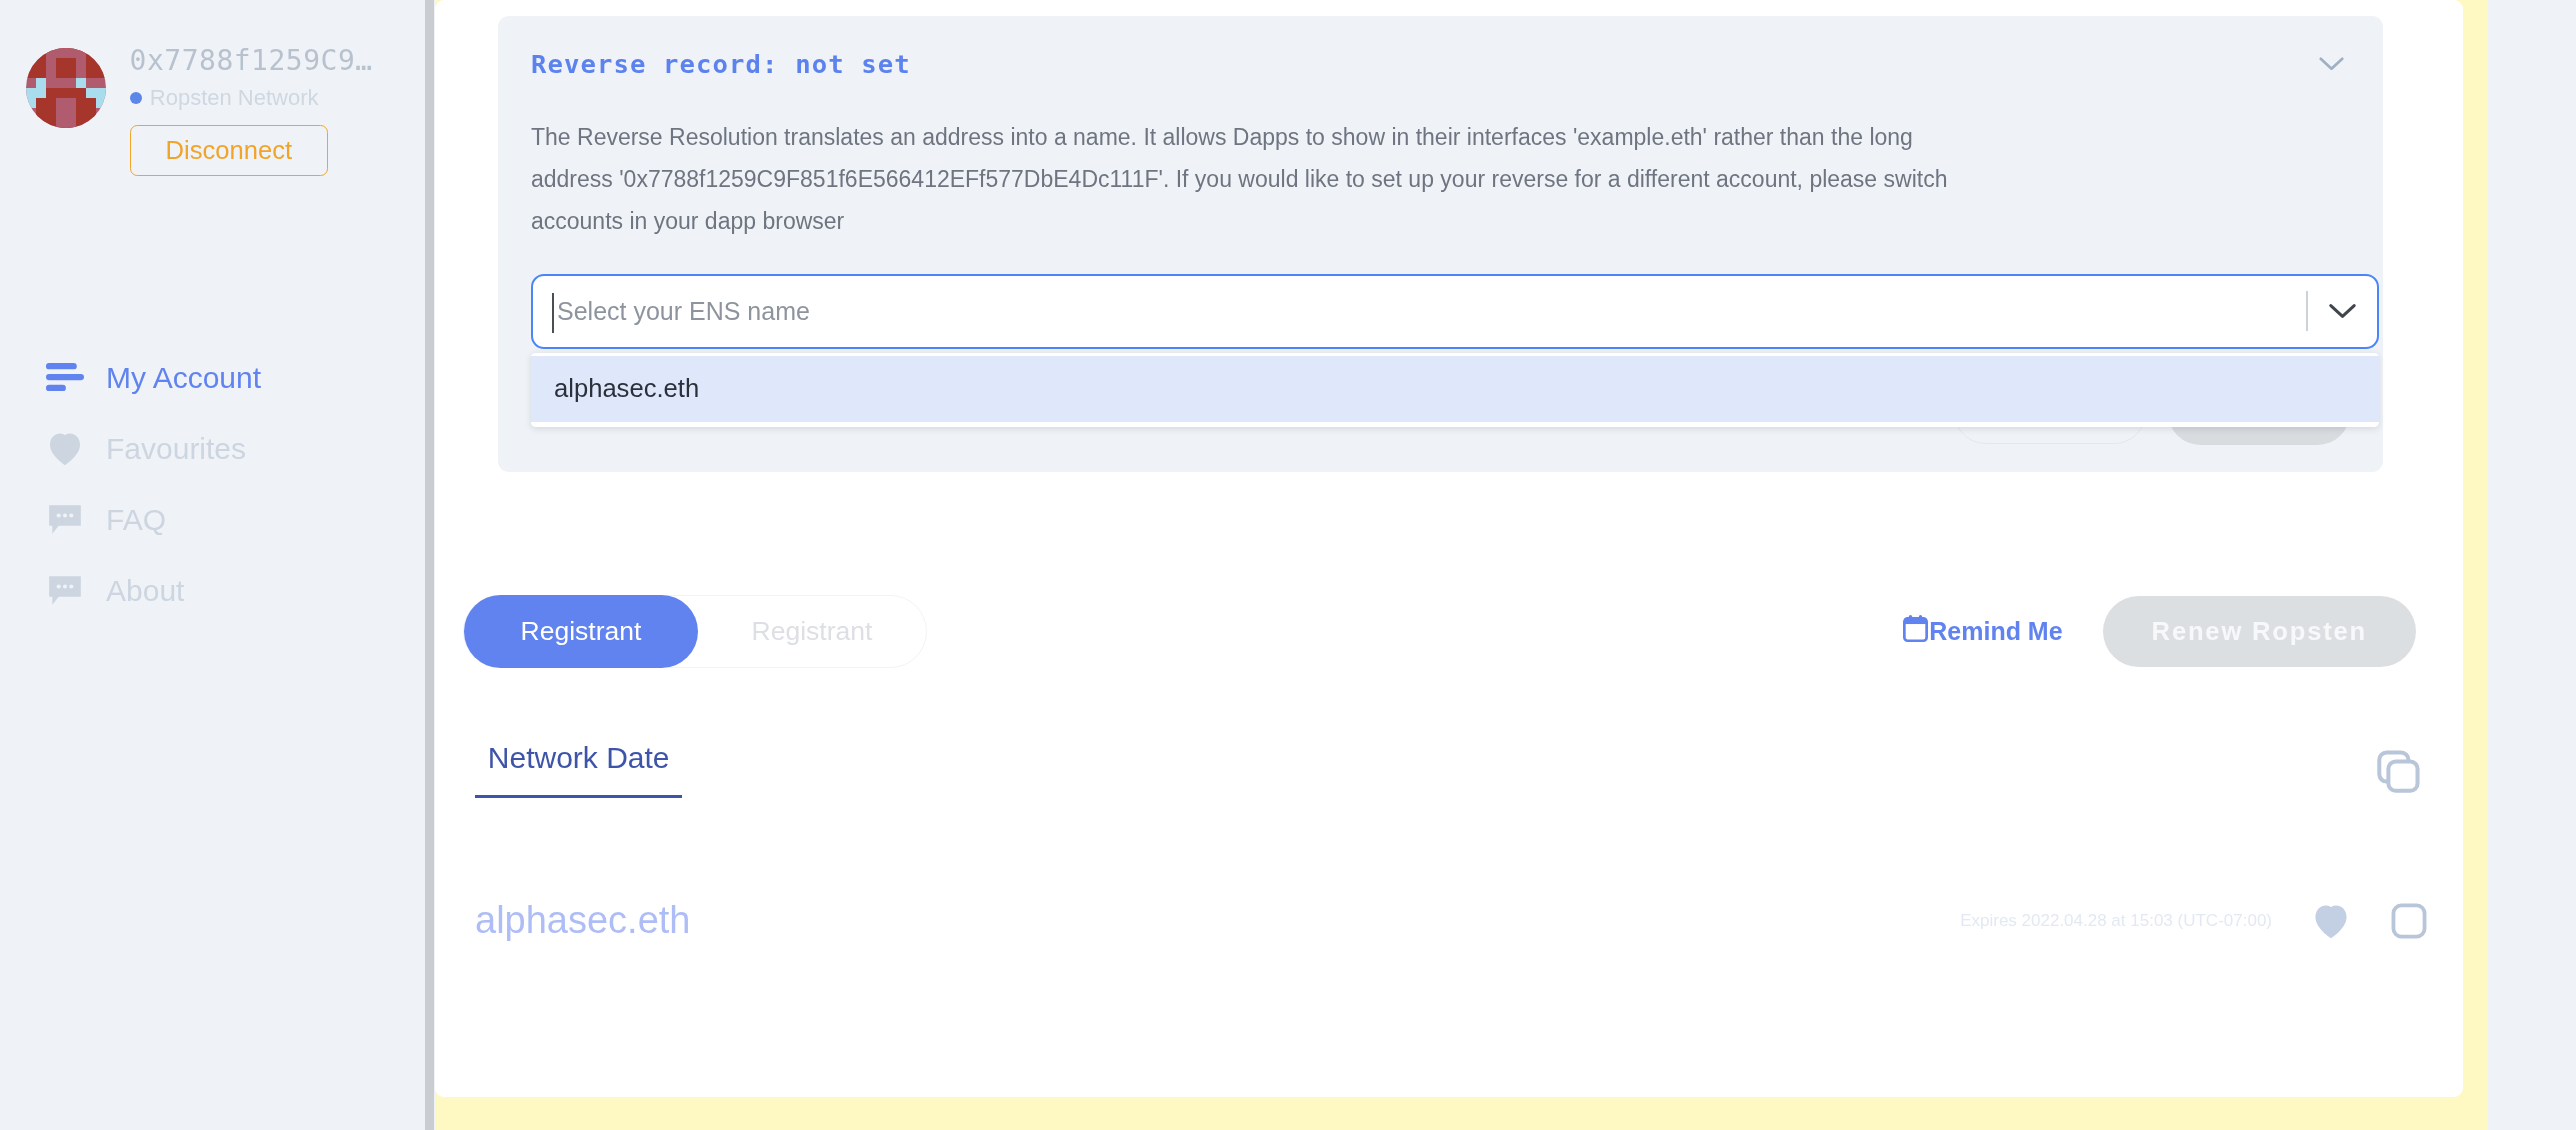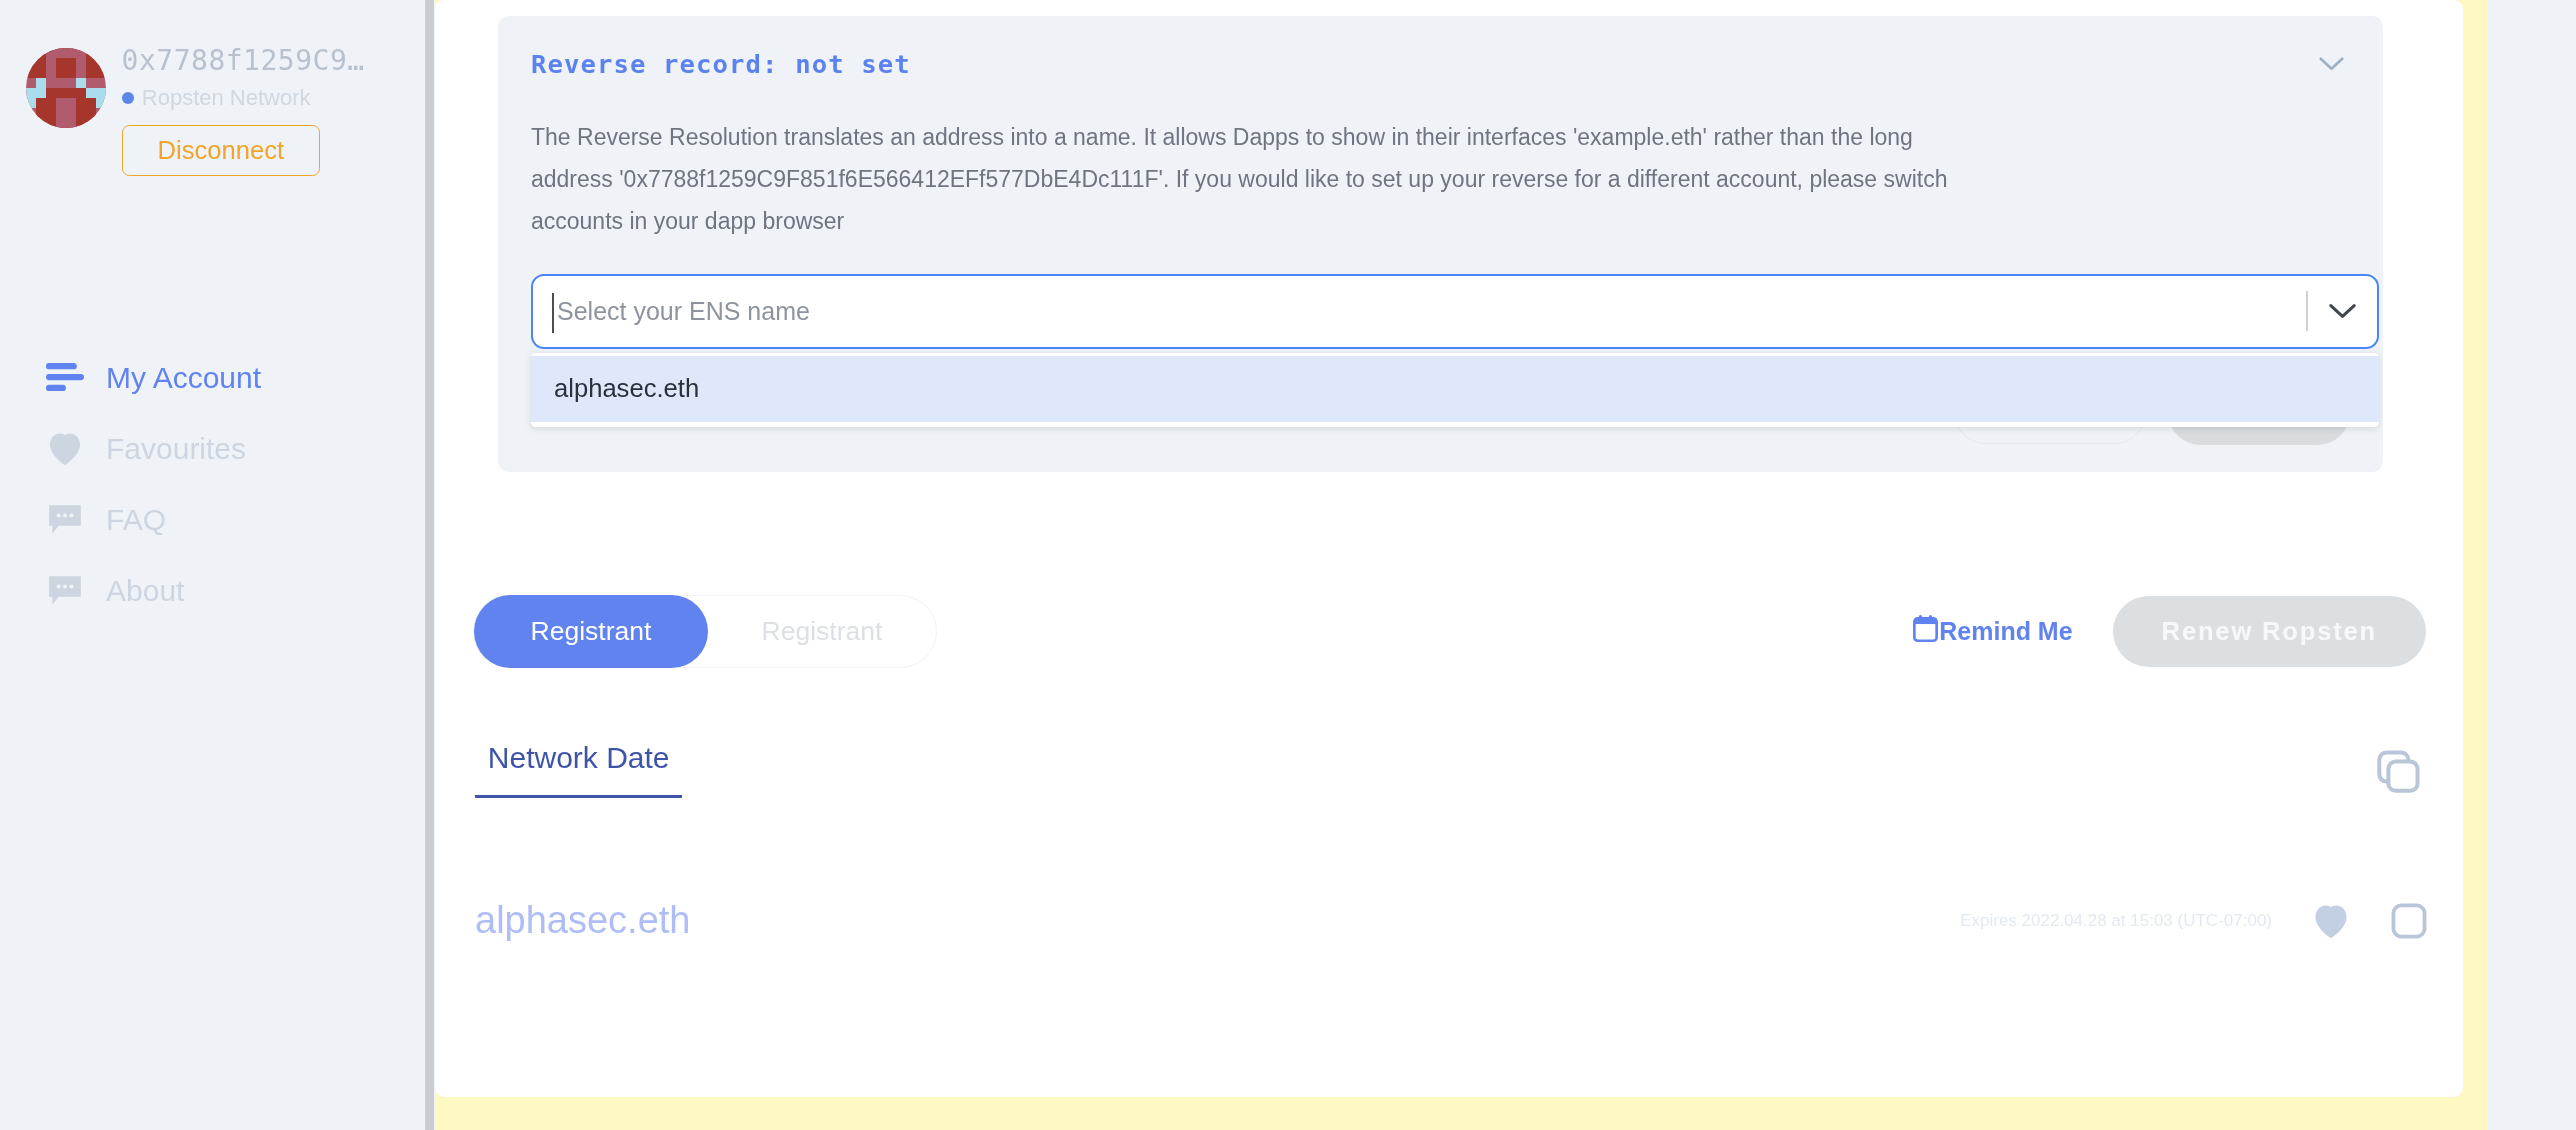--- a/index.html
+++ b/index.html
@@ -21,21 +21,21 @@
     background: #c9cdd2;
   }
   .account-row {
     position: absolute; left: 25.6px; top: 44px; display: flex; align-items: flex-start;
   }
   .avatar {
     width: 80px; height: 80px; border-radius: 50%; overflow: hidden;
     flex: none; margin-top: 3.7px;
   }
   .avatar svg { display: block; }
-  .account-info { margin-left: 16px; padding-top: 1.8px; }
+  .account-info { margin-left: 24px; padding-top: 1.8px; }
   .account-addr {
     font-family: "DejaVu Sans Mono", monospace;
     font-size: 28px; color: #b8c2cf; letter-spacing: 0.5px; line-height: 1.1;
     white-space: nowrap;
   }
   .net-row { display: flex; align-items: center; margin-top: 8.2px; }
   .net-dot { width: 12px; height: 12px; border-radius: 50%; background: #5b87ea; flex: none; }
   .net-name { font-size: 22px; color: #cfd7e1; margin-left: 8.2px; white-space: nowrap; }
   .disconnect {
     margin-top: 14.6px; display: inline-block;
@@ -115,21 +115,21 @@
     padding: 16.4px 49px; cursor: pointer; font-family: "Liberation Sans", sans-serif;
   }
   .btn-save {
     border: none; background: #d8dcdf; color: #fafbfc;
     border-radius: 37px; font-size: 25px; letter-spacing: 2.4px; font-weight: bold;
     padding: 18px 57px; cursor: pointer; font-family: "Liberation Sans", sans-serif;
   }
 
   
   .tabs-row {
-    position: absolute; left: 38px; top: 595px; width: 1953px;
+    position: absolute; left: 28px; top: 595px; width: 1953px;
     display: flex; justify-content: space-between;
   }
   .toggle {
     display: flex; align-items: center; border: 1.8px solid #f1f3f5;
     border-radius: 40px; height: 73px; background: #fff;
   }
   .tab {
     height: 73px; display: flex; align-items: center; justify-content: center;
     font-size: 26.5px; cursor: pointer; border-radius: 40px; padding: 0 44px;
     font-family: "Liberation Sans", sans-serif; border: none; background: transparent;

